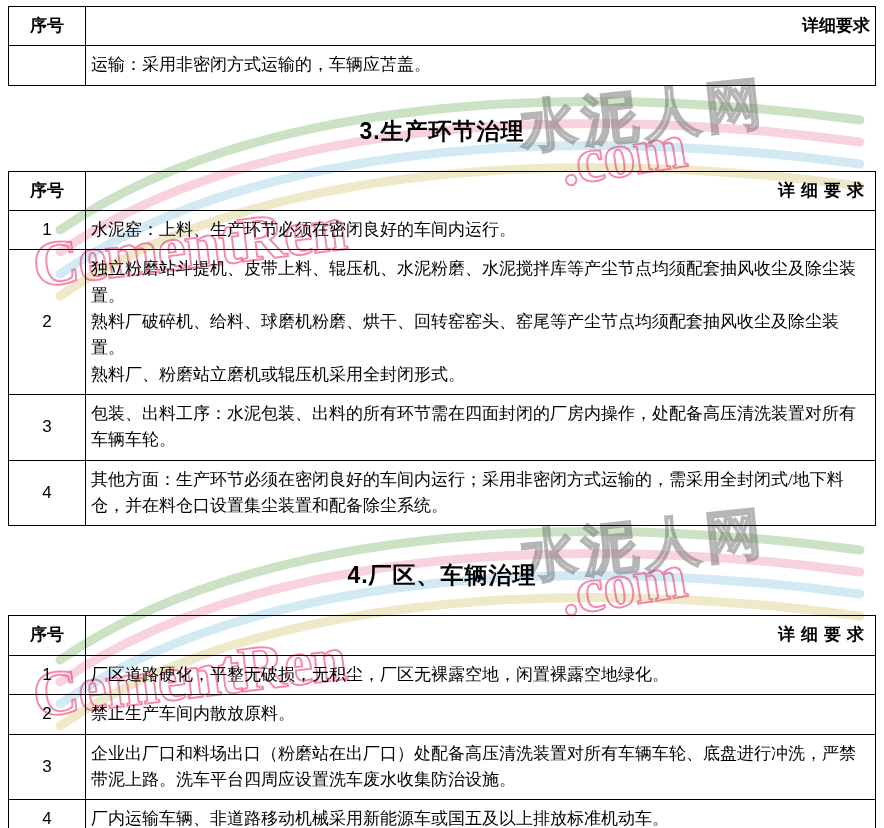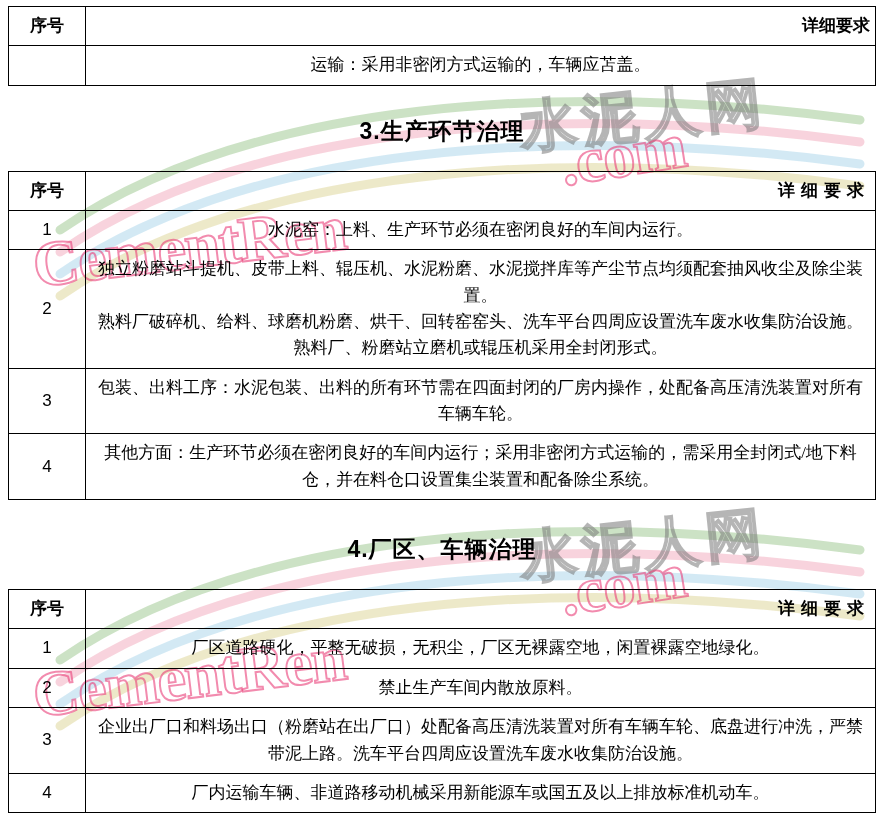--- a/index.html
+++ b/index.html
@@ -64,21 +64,21 @@
     border: 1px solid #000;
     padding: 6px 5px;
     font-size: 17px;
     line-height: 1.55;
     vertical-align: middle;
     background: transparent;
   }
   .col-no { width: 66px; text-align: center; }
   .hdr { text-align: right; }
   .hdr-spaced { letter-spacing: 6px; }
-  td.detail { text-align: center; font-family: Liberation Serif, serif; }
+  td.detail { text-align: left; font-family: Liberation Serif, serif; }
 
   h2.section {
     position: relative;
     z-index: 10;
     font-size: 23px;
     font-weight: bold;
     margin: 8px;
     padding: 0;
     text-align: center;
     letter-spacing: 1px;
@@ -162,21 +162,21 @@
     <tr>
       <td class="col-no">1</td>
       <td class="detail">
         <div>水泥窑：上料、生产环节必须在密闭良好的车间内运行。</div>
       </td>
     </tr>
     <tr>
       <td class="col-no">2</td>
       <td class="detail">
         <div>独立粉磨站斗提机、皮带上料、辊压机、水泥粉磨、水泥搅拌库等产尘节点均须配套抽风收尘及除尘装置。</div>
-        <div>熟料厂破碎机、给料、球磨机粉磨、烘干、回转窑窑头、洗车平台四周应设置洗车废水收集防治设施。</div>
+        <div>熟料厂破碎机、给料、球磨机粉磨、烘干、回转窑窑头、窑尾等产尘节点均须配套抽风收尘及除尘装置。</div>
         <div>熟料厂、粉磨站立磨机或辊压机采用全封闭形式。</div>
       </td>
     </tr>
     <tr>
       <td class="col-no">3</td>
       <td class="detail">
         <div>包装、出料工序：水泥包装、出料的所有环节需在四面封闭的厂房内操作，处配备高压清洗装置对所有车辆车轮。</div>
       </td>
     </tr>
     <tr>

